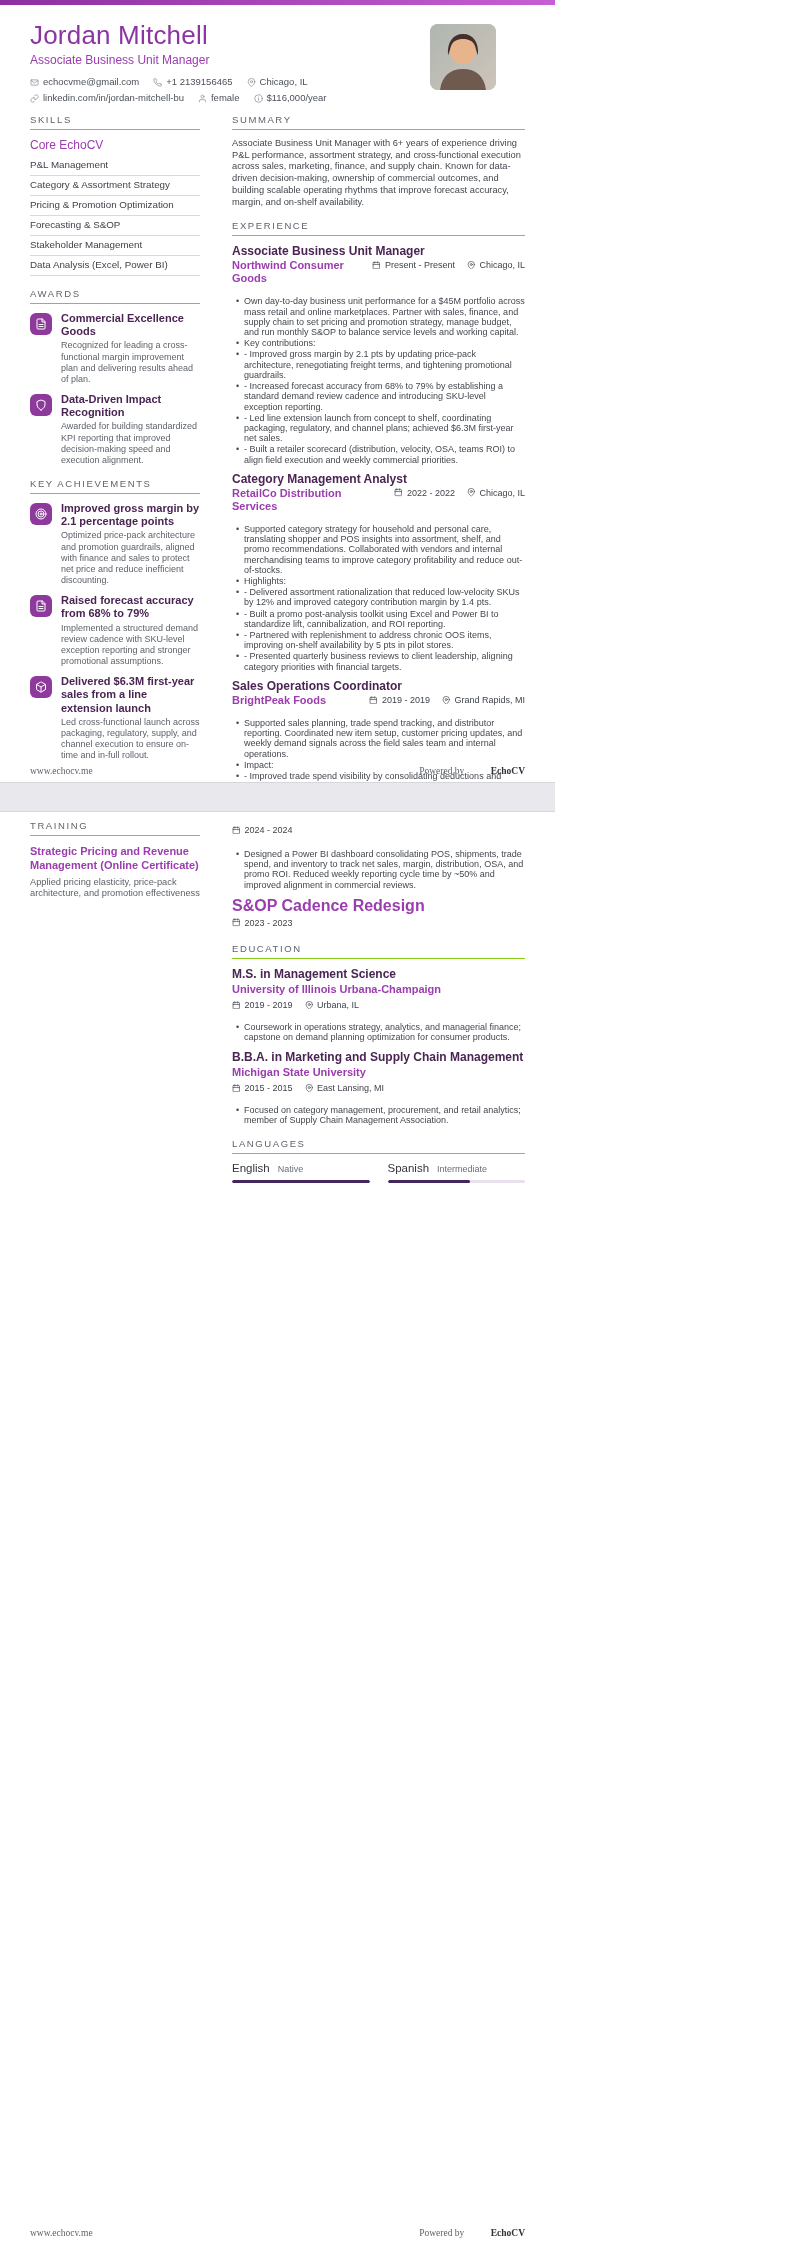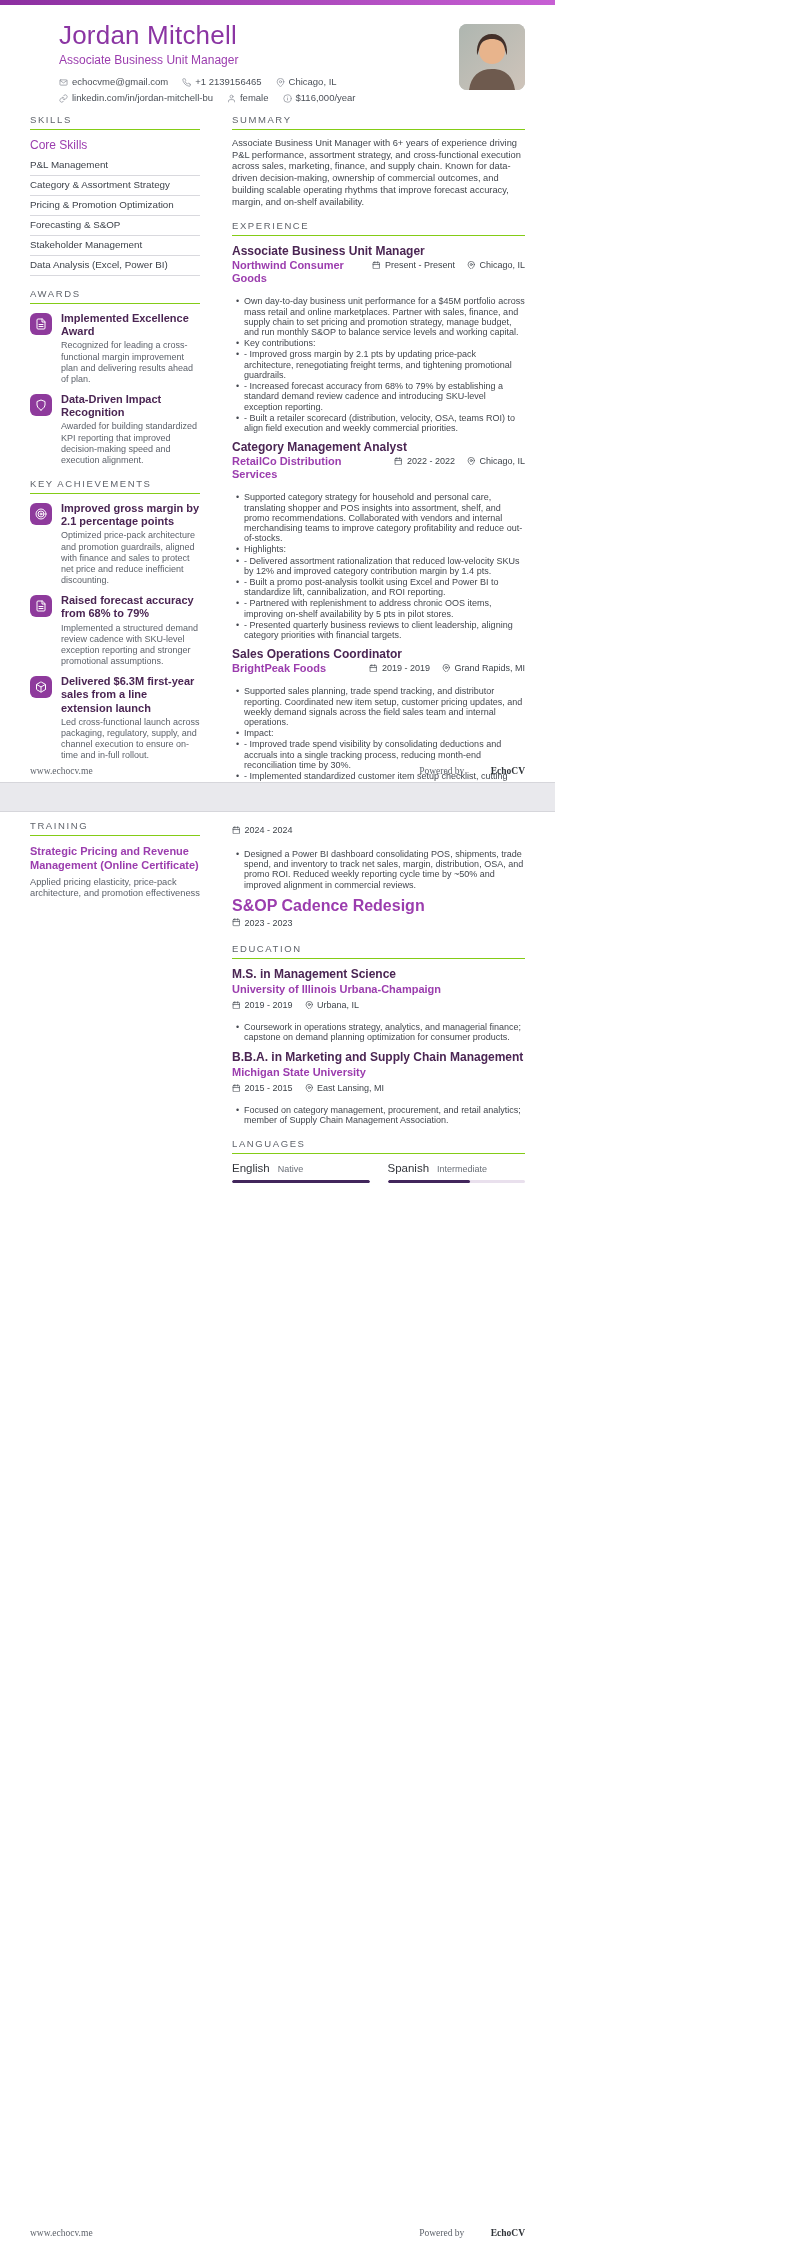--- a/index.html
+++ b/index.html
@@ -5,21 +5,21 @@
   * { margin:0; padding:0; box-sizing:border-box; }
   html,body { background:#ffffff; }
   body { width:794px; min-height:2246px; font-family:"Liberation Sans",sans-serif; color:#474c54; }
   .canvas { width:555px; }
   .page { position:relative; background:#fff; overflow:hidden; }
   .page1 { height:782px; }
   .page2 { height:1434px; }
   .pagegap { height:30px; width:555px; background:#e9e9ed; border-top:1px solid #d6d6db; border-bottom:1px solid #d6d6db; }
   .topbar { height:5px; background:linear-gradient(90deg,#8c2fa0,#c75fd4); }
 
-  .header { display:flex; justify-content:flex-end; padding:15px 30px 0 30px; }
+  .header { display:flex; justify-content:flex-start; padding:15px 30px 0 30px; }
   h1.name { font-size:26px; line-height:30px; font-weight:500; color:#8b35a3; letter-spacing:.2px; }
   .subtitle { font-size:12px; color:#9b3dae; font-weight:500; margin-top:3px; }
   .contacts { margin-top:9px; display:flex; flex-wrap:wrap; column-gap:14px; row-gap:4px; max-width:400px; }
   .contact { display:inline-flex; align-items:center; gap:4px; font-size:9.5px; color:#4c5159; line-height:12px; }
   .contact .ic { width:9px; height:9px; color:#8d929b; }
   .photo { width:66px; height:66px; border-radius:8px; overflow:hidden; flex:none; margin-top:4px; background:#b9beba; }
   .photo svg { display:block; width:100%; height:100%; }
 
   .cols { display:flex; gap:32px; padding:0 30px; margin-top:10px; align-items:flex-start; }
   .page2 .cols { margin-top:0; padding-top:8px; }
@@ -195,39 +195,39 @@
           <path d="M18 31c-1-13 5-21 15-21s16 8 15 21c-1-1-2-6-3-9-2-5-6-7-12-7s-10 2-12 7c-1 3-2 8-3 9z" fill="#43302a"></path>
         </svg>
       </div>
     </div>
 
     <div class="cols">
 
       <div class="col-left">
         <section class="sec">
           <div class="sec-h">SKILLS</div>
-          <div class="group-title">Core Skills</div>
+          <div class="group-title">Core EchoCV</div>
           <div class="skill">P&amp;L Management</div>
           <div class="skill">Category &amp; Assortment Strategy</div>
           <div class="skill">Pricing &amp; Promotion Optimization</div>
           <div class="skill">Forecasting &amp; S&amp;OP</div>
           <div class="skill">Stakeholder Management</div>
           <div class="skill">Data Analysis (Excel, Power BI)</div>
         </section>
 
         <section class="sec">
           <div class="sec-h">AWARDS</div>
           <div class="si">
             <div class="si-icon">
                 <svg class="ic">
                   <use href="#i-doc"></use>
                 </svg>
               </div>
             <div>
-              <div class="si-title">Implemented Excellence Award</div>
+              <div class="si-title">Commercial Excellence Goods</div>
               <div class="si-desc">Recognized for leading a cross-functional margin improvement plan and delivering results ahead of plan.</div>
             </div>
           </div>
           <div class="si">
             <div class="si-icon">
                 <svg class="ic">
                   <use href="#i-shield"></use>
                 </svg>
               </div>
             <div>
@@ -299,20 +299,21 @@
                     <use href="#i-pin"></use>
                   </svg>
                   <span>Chicago, IL</span>
                 </span>
             </div>
             <ul class="bullets">
               <li>Own day-to-day business unit performance for a $45M portfolio across mass retail and online marketplaces. Partner with sales, finance, and supply chain to set pricing and promotion strategy, manage budget, and run monthly S&amp;OP to balance service levels and working capital.</li>
               <li>Key contributions:</li>
               <li>- Improved gross margin by 2.1 pts by updating price-pack architecture, renegotiating freight terms, and tightening promotional guardrails.</li>
               <li>- Increased forecast accuracy from 68% to 79% by establishing a standard demand review cadence and introducing SKU-level exception reporting.</li>
+              <li>- Led line extension launch from concept to shelf, coordinating packaging, regulatory, and channel plans; achieved $6.3M first-year net sales.</li>
               <li>- Built a retailer scorecard (distribution, velocity, OSA, teams ROI) to align field execution and weekly commercial priorities.</li>
             </ul>
           </div>
 
           <div class="job">
             <div class="job-title">Category Management Analyst</div>
             <div class="job-row">
               <span class="company">RetailCo Distribution Services</span>
               <span class="meta">
                   <svg class="ic">

